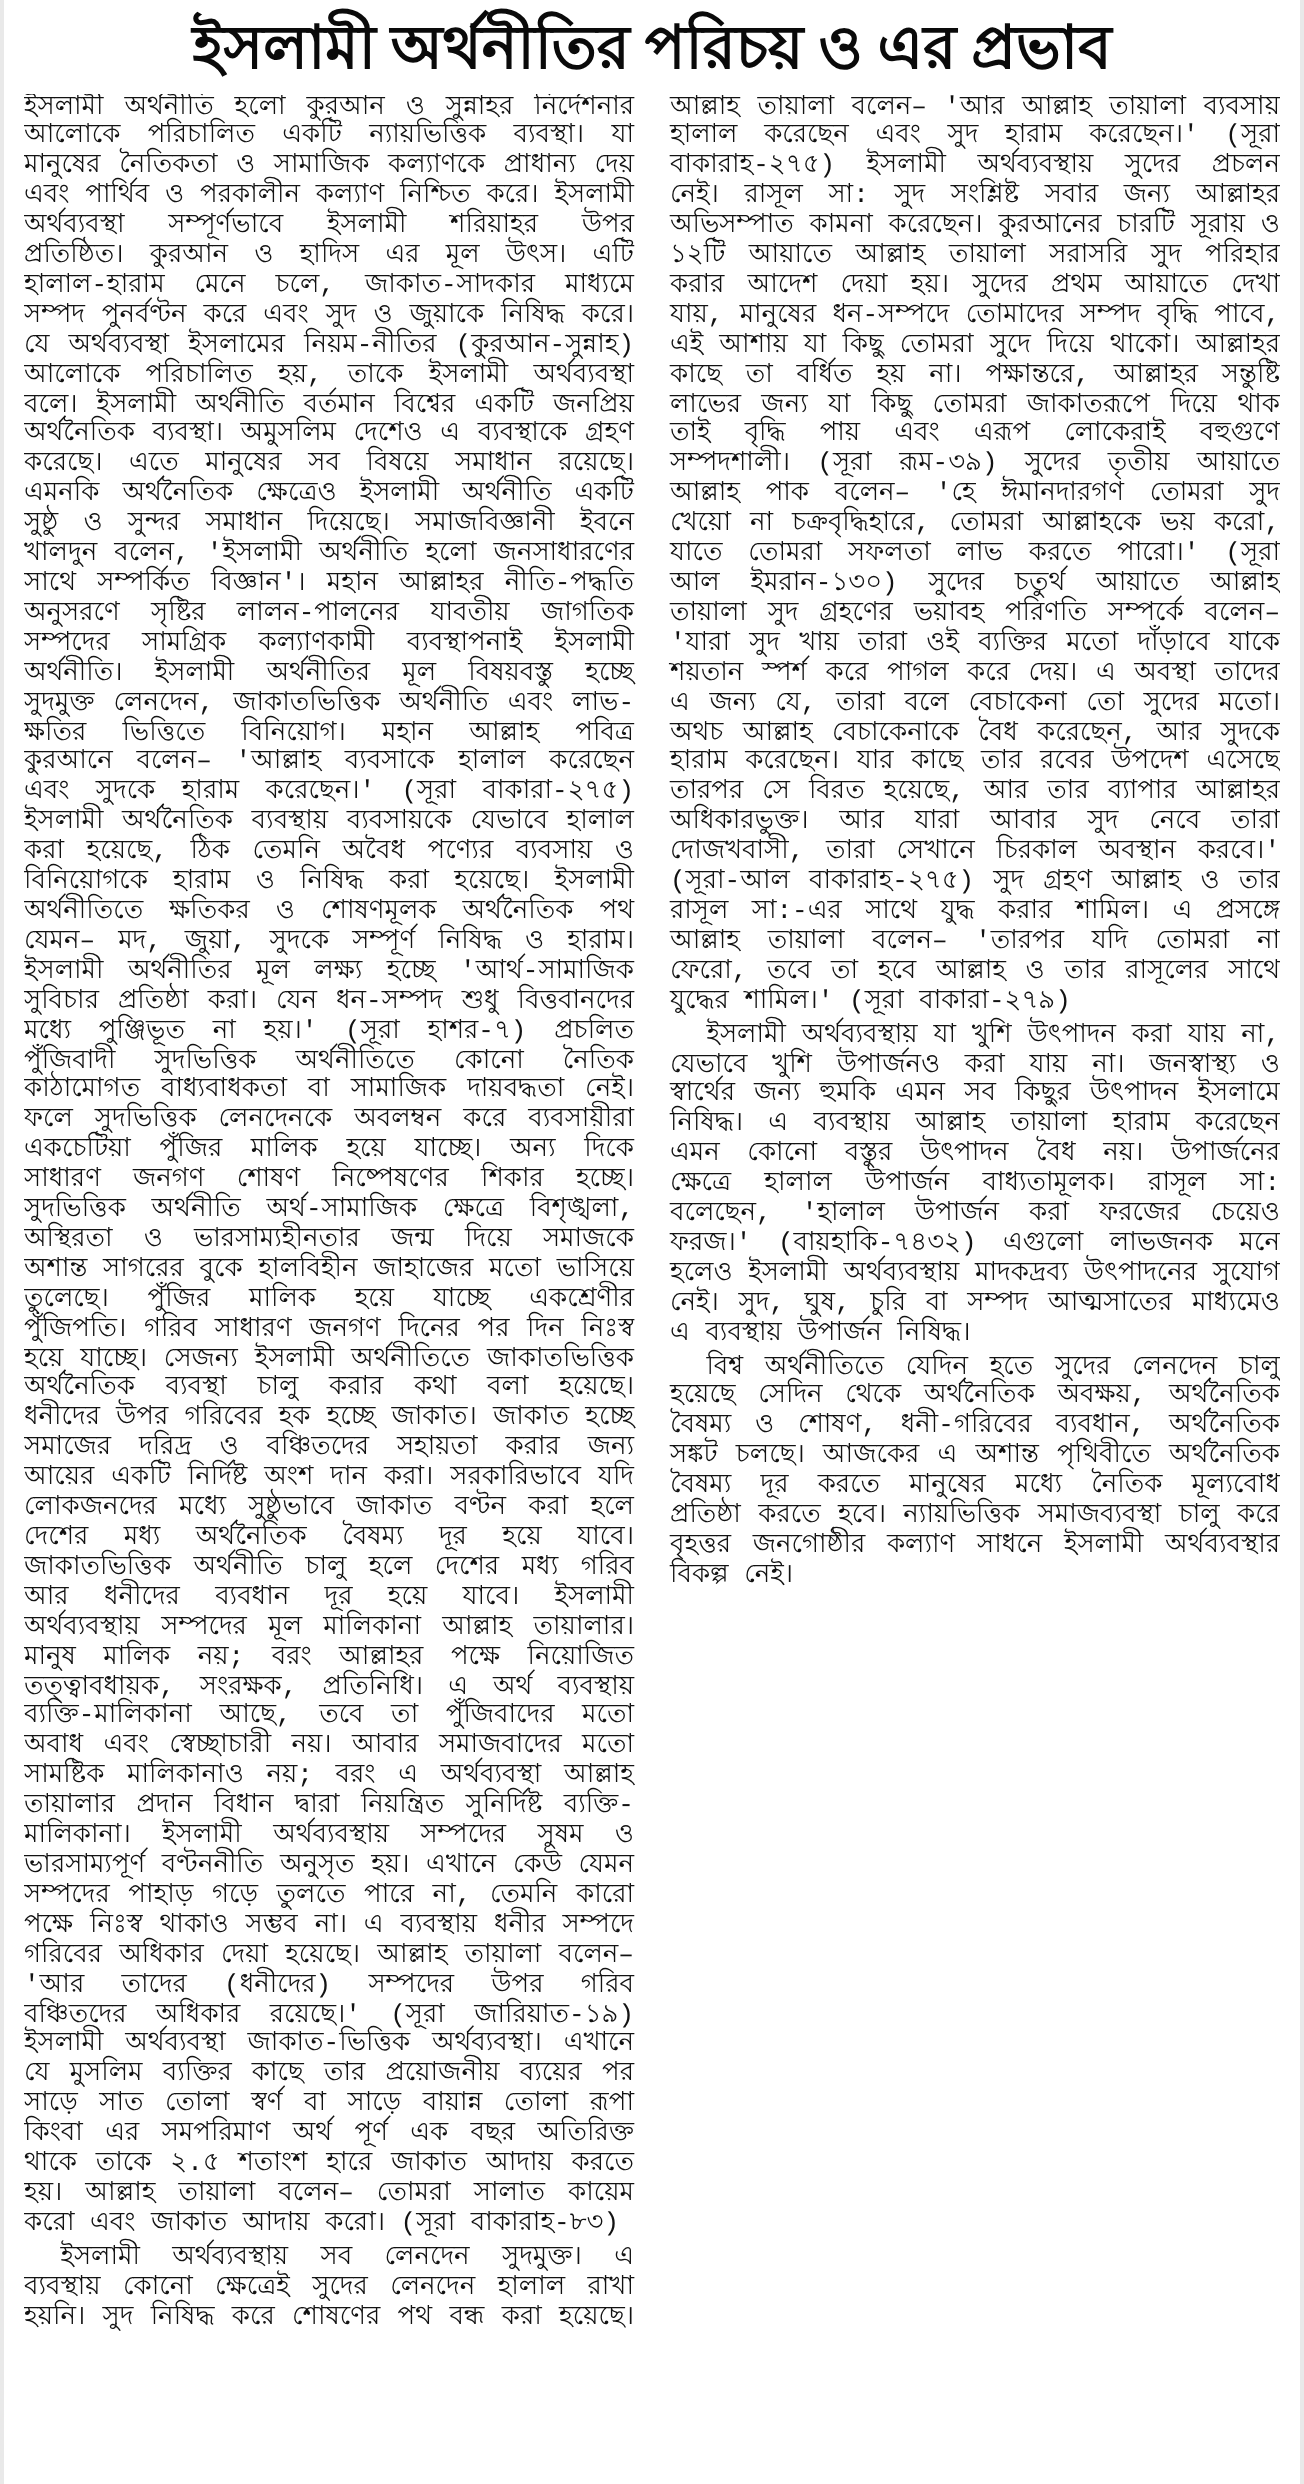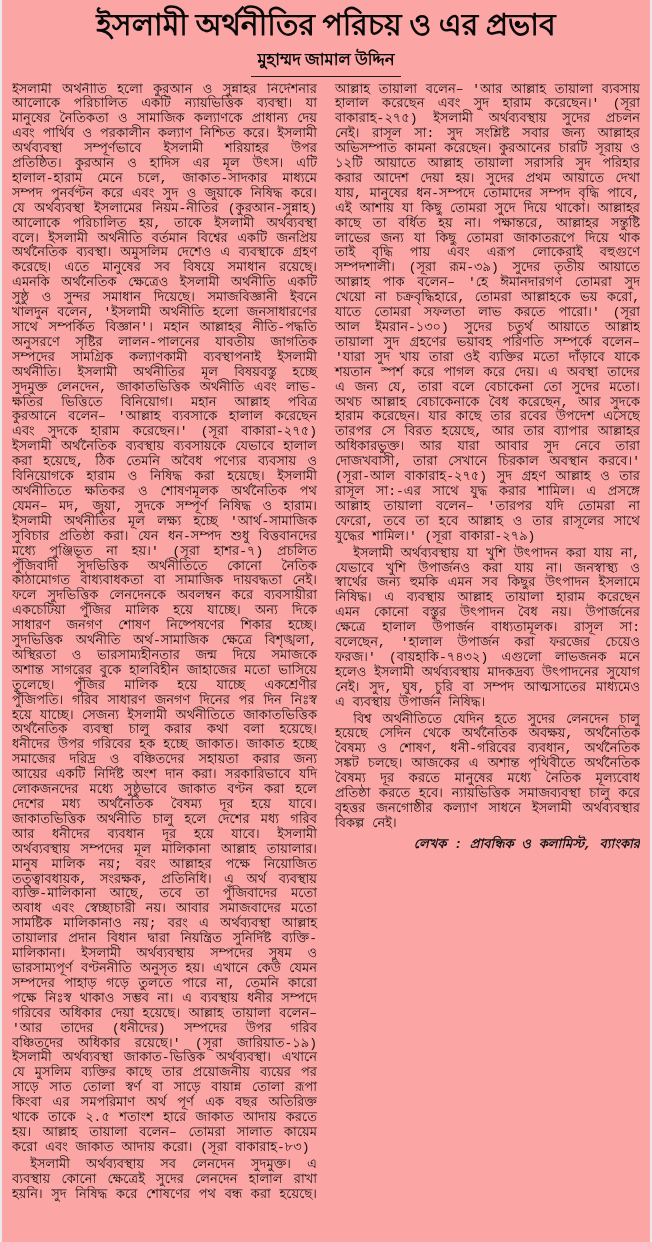--- a/index.html
+++ b/index.html
@@ -6,21 +6,21 @@
     margin: 0;
     padding: 0;
     background: #e9e9e9;
     font-family: "Liberation Serif", "DejaVu Serif", serif;
   }
   .page {
     position: relative;
     width: 648px;
     height: 1242px;
     margin: 0 auto;
-    background: #fca5a5;
+    background: #ffffff;
     color: #101010;
     box-sizing: border-box;
     padding: 6px 10px 4px 10px;
     overflow: hidden;
   }
   header.masthead {
     text-align: center;
     margin-bottom: 4px;
   }
   h1.title {
@@ -68,25 +68,21 @@
     font-style: italic;
     margin-top: 6px;
   }
 </style>
 </head>
 <body>
 
 <div class="page">
   <header class="masthead">
     <h1 class="title">ইসলামী অর্থনীতির পরিচয় ও এর প্রভাব</h1>
-    <div class="byline-wrap">
-      <span class="byline">মুহাম্মদ জামাল উদ্দিন</span>
-    </div>
   </header>
 
   <div class="body-columns">
     <p class="first">ইসলামী অর্থনীতি হলো কুরআন ও সুন্নাহর নির্দেশনার আলোকে পরিচালিত একটি ন্যায়ভিত্তিক ব্যবস্থা। যা মানুষের নৈতিকতা ও সামাজিক কল্যাণকে প্রাধান্য দেয় এবং পার্থিব ও পরকালীন কল্যাণ নিশ্চিত করে। ইসলামী অর্থব্যবস্থা সম্পূর্ণভাবে ইসলামী শরিয়াহর উপর প্রতিষ্ঠিত। কুরআন ও হাদিস এর মূল উৎস। এটি হালাল-হারাম মেনে চলে, জাকাত-সাদকার মাধ্যমে সম্পদ পুনর্বণ্টন করে এবং সুদ ও জুয়াকে নিষিদ্ধ করে। যে অর্থব্যবস্থা ইসলামের নিয়ম-নীতির (কুরআন-সুন্নাহ) আলোকে পরিচালিত হয়, তাকে ইসলামী অর্থব্যবস্থা বলে। ইসলামী অর্থনীতি বর্তমান বিশ্বের একটি জনপ্রিয় অর্থনৈতিক ব্যবস্থা। অমুসলিম দেশেও এ ব্যবস্থাকে গ্রহণ করেছে। এতে মানুষের সব বিষয়ে সমাধান রয়েছে। এমনকি অর্থনৈতিক ক্ষেত্রেও ইসলামী অর্থনীতি একটি সুষ্ঠু ও সুন্দর সমাধান দিয়েছে। সমাজবিজ্ঞানী ইবনে খালদুন বলেন, 'ইসলামী অর্থনীতি হলো জনসাধারণের সাথে সম্পর্কিত বিজ্ঞান'। মহান আল্লাহর নীতি-পদ্ধতি অনুসরণে সৃষ্টির লালন-পালনের যাবতীয় জাগতিক সম্পদের সামগ্রিক কল্যাণকামী ব্যবস্থাপনাই ইসলামী অর্থনীতি। ইসলামী অর্থনীতির মূল বিষয়বস্তু হচ্ছে সুদমুক্ত লেনদেন, জাকাতভিত্তিক অর্থনীতি এবং লাভ-ক্ষতির ভিত্তিতে বিনিয়োগ। মহান আল্লাহ পবিত্র কুরআনে বলেন– 'আল্লাহ ব্যবসাকে হালাল করেছেন এবং সুদকে হারাম করেছেন।' (সূরা বাকারা-২৭৫) ইসলামী অর্থনৈতিক ব্যবস্থায় ব্যবসায়কে যেভাবে হালাল করা হয়েছে, ঠিক তেমনি অবৈধ পণ্যের ব্যবসায় ও বিনিয়োগকে হারাম ও নিষিদ্ধ করা হয়েছে। ইসলামী অর্থনীতিতে ক্ষতিকর ও শোষণমূলক অর্থনৈতিক পথ যেমন– মদ, জুয়া, সুদকে সম্পূর্ণ নিষিদ্ধ ও হারাম। ইসলামী অর্থনীতির মূল লক্ষ্য হচ্ছে 'আর্থ-সামাজিক সুবিচার প্রতিষ্ঠা করা। যেন ধন-সম্পদ শুধু বিত্তবানদের মধ্যে পুঞ্জিভূত না হয়।' (সূরা হাশর-৭) প্রচলিত পুঁজিবাদী সুদভিত্তিক অর্থনীতিতে কোনো নৈতিক কাঠামোগত বাধ্যবাধকতা বা সামাজিক দায়বদ্ধতা নেই। ফলে সুদভিত্তিক লেনদেনকে অবলম্বন করে ব্যবসায়ীরা একচেটিয়া পুঁজির মালিক হয়ে যাচ্ছে। অন্য দিকে সাধারণ জনগণ শোষণ নিষ্পেষণের শিকার হচ্ছে। সুদভিত্তিক অর্থনীতি অর্থ-সামাজিক ক্ষেত্রে বিশৃঙ্খলা, অস্থিরতা ও ভারসাম্যহীনতার জন্ম দিয়ে সমাজকে অশান্ত সাগরের বুকে হালবিহীন জাহাজের মতো ভাসিয়ে তুলেছে। পুঁজির মালিক হয়ে যাচ্ছে একশ্রেণীর পুঁজিপতি। গরিব সাধারণ জনগণ দিনের পর দিন নিঃস্ব হয়ে যাচ্ছে। সেজন্য ইসলামী অর্থনীতিতে জাকাতভিত্তিক অর্থনৈতিক ব্যবস্থা চালু করার কথা বলা হয়েছে। ধনীদের উপর গরিবের হক হচ্ছে জাকাত। জাকাত হচ্ছে সমাজের দরিদ্র ও বঞ্চিতদের সহায়তা করার জন্য আয়ের একটি নির্দিষ্ট অংশ দান করা। সরকারিভাবে যদি লোকজনদের মধ্যে সুষ্ঠুভাবে জাকাত বণ্টন করা হলে দেশের মধ্য অর্থনৈতিক বৈষম্য দূর হয়ে যাবে। জাকাতভিত্তিক অর্থনীতি চালু হলে দেশের মধ্য গরিব আর ধনীদের ব্যবধান দূর হয়ে যাবে। ইসলামী অর্থব্যবস্থায় সম্পদের মূল মালিকানা আল্লাহ তায়ালার। মানুষ মালিক নয়; বরং আল্লাহর পক্ষে নিয়োজিত তত্ত্বাবধায়ক, সংরক্ষক, প্রতিনিধি। এ অর্থ ব্যবস্থায় ব্যক্তি-মালিকানা আছে, তবে তা পুঁজিবাদের মতো অবাধ এবং স্বেচ্ছাচারী নয়। আবার সমাজবাদের মতো সামষ্টিক মালিকানাও নয়; বরং এ অর্থব্যবস্থা আল্লাহ তায়ালার প্রদান বিধান দ্বারা নিয়ন্ত্রিত সুনির্দিষ্ট ব্যক্তি-মালিকানা। ইসলামী অর্থব্যবস্থায় সম্পদের সুষম ও ভারসাম্যপূর্ণ বণ্টননীতি অনুসৃত হয়। এখানে কেউ যেমন সম্পদের পাহাড় গড়ে তুলতে পারে না, তেমনি কারো পক্ষে নিঃস্ব থাকাও সম্ভব না। এ ব্যবস্থায় ধনীর সম্পদে গরিবের অধিকার দেয়া হয়েছে। আল্লাহ তায়ালা বলেন– 'আর তাদের (ধনীদের) সম্পদের উপর গরিব বঞ্চিতদের অধিকার রয়েছে।' (সূরা জারিয়াত-১৯) ইসলামী অর্থব্যবস্থা জাকাত-ভিত্তিক অর্থব্যবস্থা। এখানে যে মুসলিম ব্যক্তির কাছে তার প্রয়োজনীয় ব্যয়ের পর সাড়ে সাত তোলা স্বর্ণ বা সাড়ে বায়ান্ন তোলা রূপা কিংবা এর সমপরিমাণ অর্থ পূর্ণ এক বছর অতিরিক্ত থাকে তাকে ২.৫ শতাংশ হারে জাকাত আদায় করতে হয়। আল্লাহ তায়ালা বলেন– তোমরা সালাত কায়েম করো এবং জাকাত আদায় করো। (সূরা বাকারাহ-৮৩)</p>
     <p>ইসলামী অর্থব্যবস্থায় সব লেনদেন সুদমুক্ত। এ ব্যবস্থায় কোনো ক্ষেত্রেই সুদের লেনদেন হালাল রাখা হয়নি। সুদ নিষিদ্ধ করে শোষণের পথ বন্ধ করা হয়েছে। আল্লাহ তায়ালা বলেন– 'আর আল্লাহ তায়ালা ব্যবসায় হালাল করেছেন এবং সুদ হারাম করেছেন।' (সূরা বাকারাহ-২৭৫) ইসলামী অর্থব্যবস্থায় সুদের প্রচলন নেই। রাসূল সা: সুদ সংশ্লিষ্ট সবার জন্য আল্লাহর অভিসম্পাত কামনা করেছেন। কুরআনের চারটি সূরায় ও ১২টি আয়াতে আল্লাহ তায়ালা সরাসরি সুদ পরিহার করার আদেশ দেয়া হয়। সুদের প্রথম আয়াতে দেখা যায়, মানুষের ধন-সম্পদে তোমাদের সম্পদ বৃদ্ধি পাবে, এই আশায় যা কিছু তোমরা সুদে দিয়ে থাকো। আল্লাহর কাছে তা বর্ধিত হয় না। পক্ষান্তরে, আল্লাহর সন্তুষ্টি লাভের জন্য যা কিছু তোমরা জাকাতরূপে দিয়ে থাক তাই বৃদ্ধি পায় এবং এরূপ লোকেরাই বহুগুণে সম্পদশালী। (সূরা রূম-৩৯) সুদের তৃতীয় আয়াতে আল্লাহ পাক বলেন– 'হে ঈমানদারগণ তোমরা সুদ খেয়ো না চক্রবৃদ্ধিহারে, তোমরা আল্লাহকে ভয় করো, যাতে তোমরা সফলতা লাভ করতে পারো।' (সূরা আল ইমরান-১৩০) সুদের চতুর্থ আয়াতে আল্লাহ তায়ালা সুদ গ্রহণের ভয়াবহ পরিণতি সম্পর্কে বলেন– 'যারা সুদ খায় তারা ওই ব্যক্তির মতো দাঁড়াবে যাকে শয়তান স্পর্শ করে পাগল করে দেয়। এ অবস্থা তাদের এ জন্য যে, তারা বলে বেচাকেনা তো সুদের মতো। অথচ আল্লাহ বেচাকেনাকে বৈধ করেছেন, আর সুদকে হারাম করেছেন। যার কাছে তার রবের উপদেশ এসেছে তারপর সে বিরত হয়েছে, আর তার ব্যাপার আল্লাহর অধিকারভুক্ত। আর যারা আবার সুদ নেবে তারা দোজখবাসী, তারা সেখানে চিরকাল অবস্থান করবে।' (সূরা-আল বাকারাহ-২৭৫) সুদ গ্রহণ আল্লাহ ও তার রাসূল সা:-এর সাথে যুদ্ধ করার শামিল। এ প্রসঙ্গে আল্লাহ তায়ালা বলেন– 'তারপর যদি তোমরা না ফেরো, তবে তা হবে আল্লাহ ও তার রাসূলের সাথে যুদ্ধের শামিল।' (সূরা বাকারা-২৭৯)</p>
     <p>ইসলামী অর্থব্যবস্থায় যা খুশি উৎপাদন করা যায় না, যেভাবে খুশি উপার্জনও করা যায় না। জনস্বাস্থ্য ও স্বার্থের জন্য হুমকি এমন সব কিছুর উৎপাদন ইসলামে নিষিদ্ধ। এ ব্যবস্থায় আল্লাহ তায়ালা হারাম করেছেন এমন কোনো বস্তুর উৎপাদন বৈধ নয়। উপার্জনের ক্ষেত্রে হালাল উপার্জন বাধ্যতামূলক। রাসূল সা: বলেছেন, 'হালাল উপার্জন করা ফরজের চেয়েও ফরজ।' (বায়হাকি-৭৪৩২) এগুলো লাভজনক মনে হলেও ইসলামী অর্থব্যবস্থায় মাদকদ্রব্য উৎপাদনের সুযোগ নেই। সুদ, ঘুষ, চুরি বা সম্পদ আত্মসাতের মাধ্যমেও এ ব্যবস্থায় উপার্জন নিষিদ্ধ।</p>
     <p>বিশ্ব অর্থনীতিতে যেদিন হতে সুদের লেনদেন চালু হয়েছে সেদিন থেকে অর্থনৈতিক অবক্ষয়, অর্থনৈতিক বৈষম্য ও শোষণ, ধনী-গরিবের ব্যবধান, অর্থনৈতিক সঙ্কট চলছে। আজকের এ অশান্ত পৃথিবীতে অর্থনৈতিক বৈষম্য দূর করতে মানুষের মধ্যে নৈতিক মূল্যবোধ প্রতিষ্ঠা করতে হবে। ন্যায়ভিত্তিক সমাজব্যবস্থা চালু করে বৃহত্তর জনগোষ্ঠীর কল্যাণ সাধনে ইসলামী অর্থব্যবস্থার বিকল্প নেই।</p>
-    <p class="author">লেখক : প্রাবন্ধিক ও কলামিস্ট, ব্যাংকার</p>
   </div>
 </div>
 
 </body></html>

